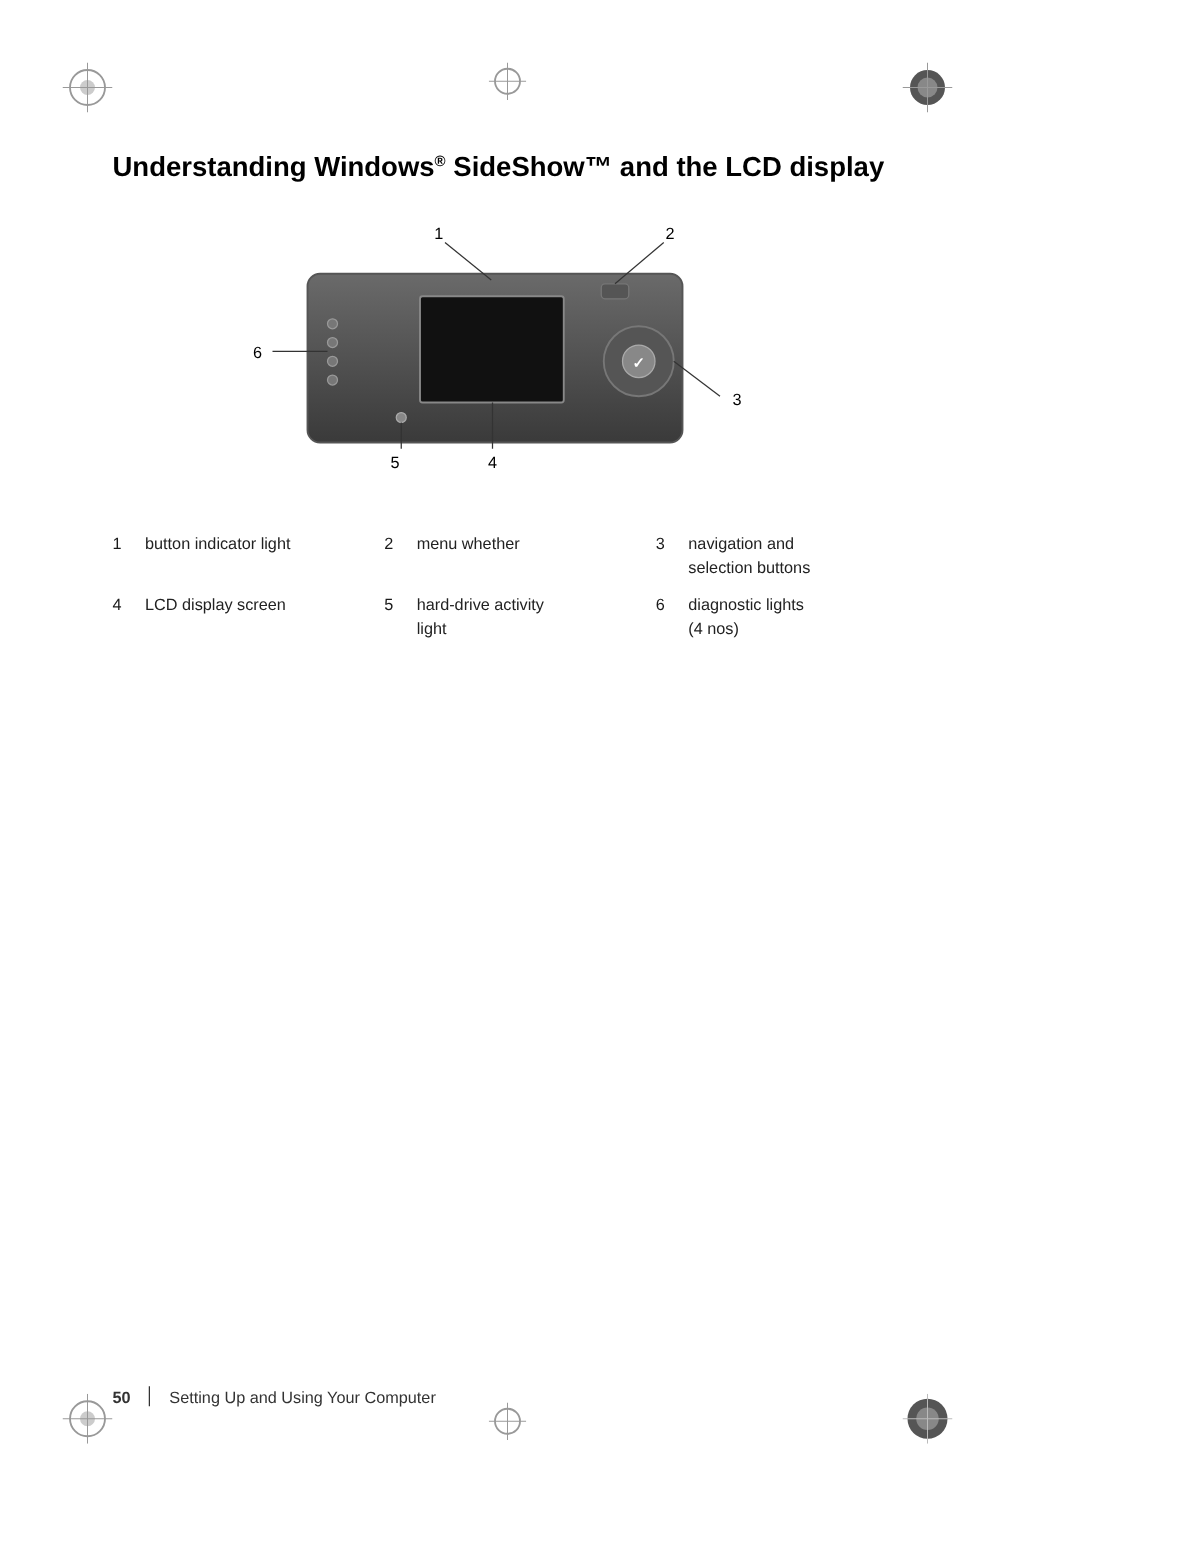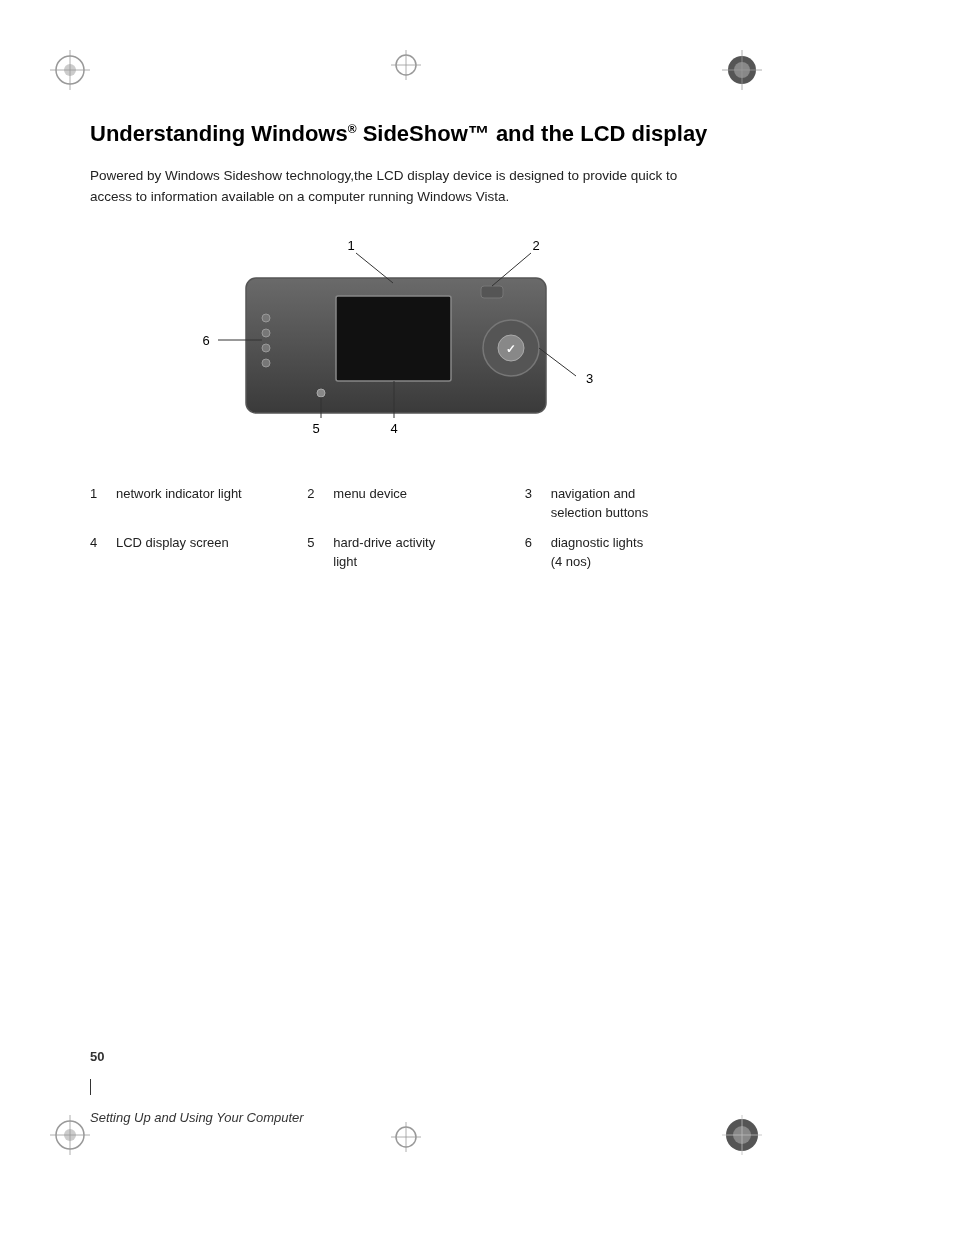--- a/index.html
+++ b/index.html
@@ -98,39 +98,38 @@
       color: #222;
     }
 
     
     .footer {
       position: absolute;
       bottom: 110px;
       left: 90px;
       right: 90px;
       display: flex;
+      align-items: center;
       gap: 15px;
       font-size: 13px;
       color: #333;
-      flex-direction: column;
     }
 
     .footer-page {
       font-weight: bold;
     }
 
     .footer-sep {
       width: 1px;
       height: 16px;
       background: #333;
     }
 
     .footer-text {
       font-size: 13px;
-      font-style: italic;
     }
   </style>
 </head>
 <body>
 
 <div class="page">
 
   <div class="corner-mark corner-tl">
     <svg viewBox="0 0 40 40">
       <circle cx="20" cy="20" r="14" fill="none" stroke="#999" stroke-width="1.5"></circle>
@@ -154,21 +153,20 @@
       <circle cx="15" cy="15" r="10" fill="none" stroke="#999" stroke-width="1.5"></circle>
       <line x1="15" y1="0" x2="15" y2="30" stroke="#999" stroke-width="0.8"></line>
       <line x1="0" y1="15" x2="30" y2="15" stroke="#999" stroke-width="0.8"></line>
     </svg>
   </div>
 
   <h1>
     Understanding Windows<sup>®</sup> SideShow™ and the LCD display
   </h1>
 
-  <p class="body-text">Powered by Windows Sideshow technology,the LCD display device is designed to provide quick to access to information available on a computer running Windows Vista.</p>
 
   <div style="position:relative; width:520px; height:240px; margin:20px auto 10px auto;">
     <svg width="520" height="240" viewBox="0 0 520 240">
 
       <rect x="100" y="50" width="300" height="135" rx="10" ry="10" fill="url(#deviceGrad)" stroke="#555" stroke-width="1.5"></rect>
       <defs>
         <linearGradient id="deviceGrad" x1="0" y1="0" x2="0" y2="1">
           <stop offset="0%" stop-color="#6a6a6a"></stop>
           <stop offset="100%" stop-color="#3a3a3a"></stop>
         </linearGradient>
@@ -206,25 +204,25 @@
       <text x="170" y="205" text-anchor="middle" font-size="13" fill="#000">5</text>
 
       <line x1="116" y1="112" x2="72" y2="112" stroke="#333" stroke-width="1"></line>
       <text x="60" y="117" text-anchor="middle" font-size="13" fill="#000">6</text>
     </svg>
   </div>
 
   <div class="labels-table" style="margin-top:16px;">
     <div class="label-item">
       <span class="label-num">1</span>
-      <span class="label-text">network indicator light</span>
+      <span class="label-text">button indicator light</span>
     </div>
     <div class="label-item">
       <span class="label-num">2</span>
-      <span class="label-text">menu device</span>
+      <span class="label-text">menu whether</span>
     </div>
     <div class="label-item">
       <span class="label-num">3</span>
       <span class="label-text">navigation and<br>selection buttons</span>
     </div>
     <div class="label-item">
       <span class="label-num">4</span>
       <span class="label-text">LCD display screen</span>
     </div>
     <div class="label-item">

